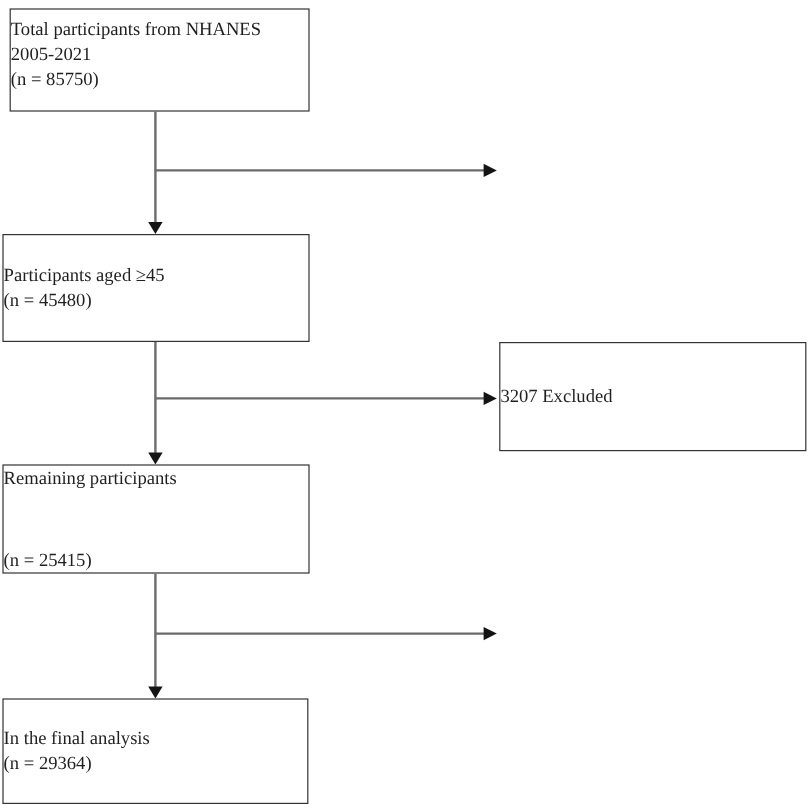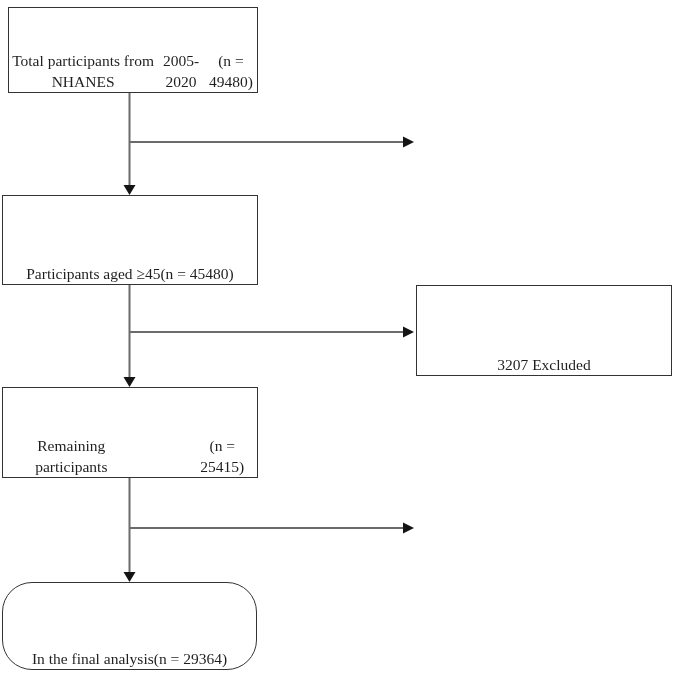--- a/index.html
+++ b/index.html
@@ -15,36 +15,36 @@
     font-family: "Liberation Serif", "DejaVu Serif", serif;
     color: #1f1f1f;
     overflow: hidden;
   }
   .fbox {
     position: absolute;
     box-sizing: border-box;
     border: 1.5px solid #333333;
     background: #ffffff;
     display: flex;
-    flex-direction: row;
-    align-items: flex-end;
+    flex-direction: column;
+    align-items: flex-start;
     justify-content: center;
     text-align: center;
     font-size: 15.5px;
     line-height: 21px;
   }
   .fbox.align-top {
     justify-content: flex-start;
     padding-top: 6px;
   }
   
   #box-total      { left: 8px;   top: 7px;   width: 250px; height: 86px; }
   #box-aged       { left: 2px;   top: 195px; width: 256px; height: 90px; }
   #box-remaining  { left: 2px;   top: 387px; width: 256px; height: 91px; gap: 48px; }
-  #box-final      { left: 2px;   top: 582px; width: 255px; height: 88px; border-radius: 30px; }
+  #box-final      { left: 2px;   top: 582px; width: 255px; height: 88px; }
   
   #box-excl-age   { left: 415px; top: 92px;  width: 256px; height: 93px; }
   #box-excl-npar  { left: 416px; top: 285px; width: 256px; height: 91px; }
   #box-excl-dep   { left: 415px; top: 482px; width: 256px; height: 93px; }
 
   #arrow-layer {
     position: absolute;
     left: 0; top: 0;
     width: 674px;
     height: 673px;
@@ -86,22 +86,22 @@
     </g>
 
     <g>
       <line class="arrow-line" x1="129.5" y1="528" x2="404" y2="528"></line>
       <polygon class="arrow-head" points="403,522.5 403,533.5 414,528"></polygon>
     </g>
   </svg>
 
   <div class="fbox align-top" id="box-total">
     <div>Total participants from NHANES</div>
-    <div>2005-2020</div>
-    <div>(n = 49480)</div>
+    <div>2005-2021</div>
+    <div>(n = 85750)</div>
   </div>
 
   <div class="fbox" id="box-aged">
     <div>Participants aged ≥45</div>
     <div>(n = 45480)</div>
   </div>
 
   <div class="fbox" id="box-remaining">
     <div>Remaining participants</div>
     <div>(n = 25415)</div>

